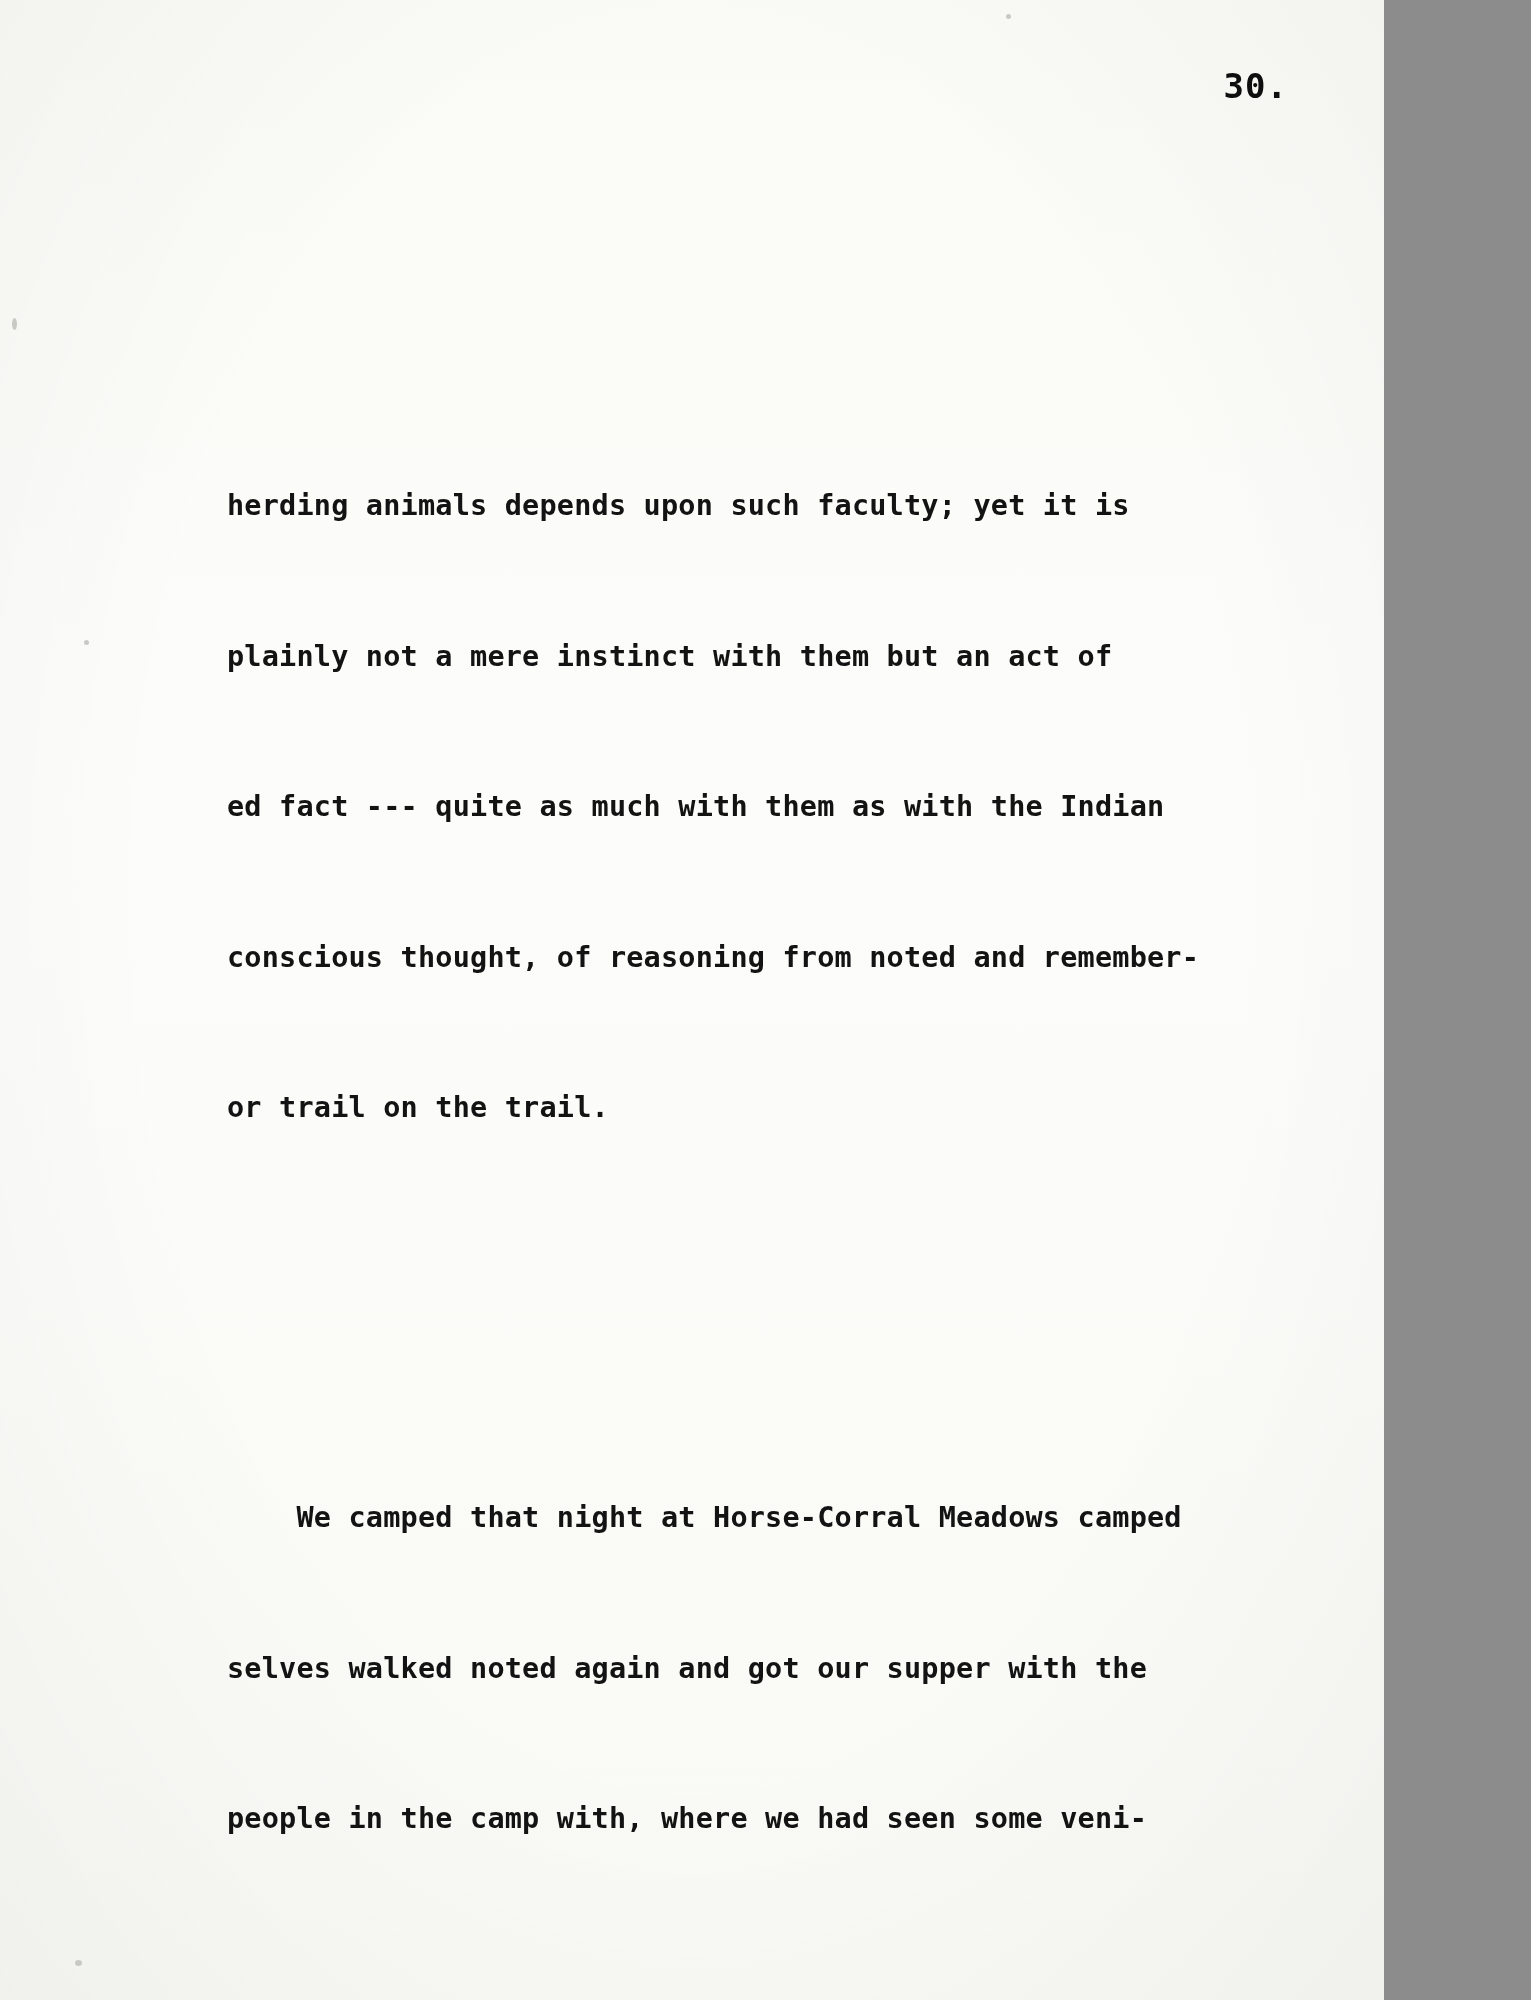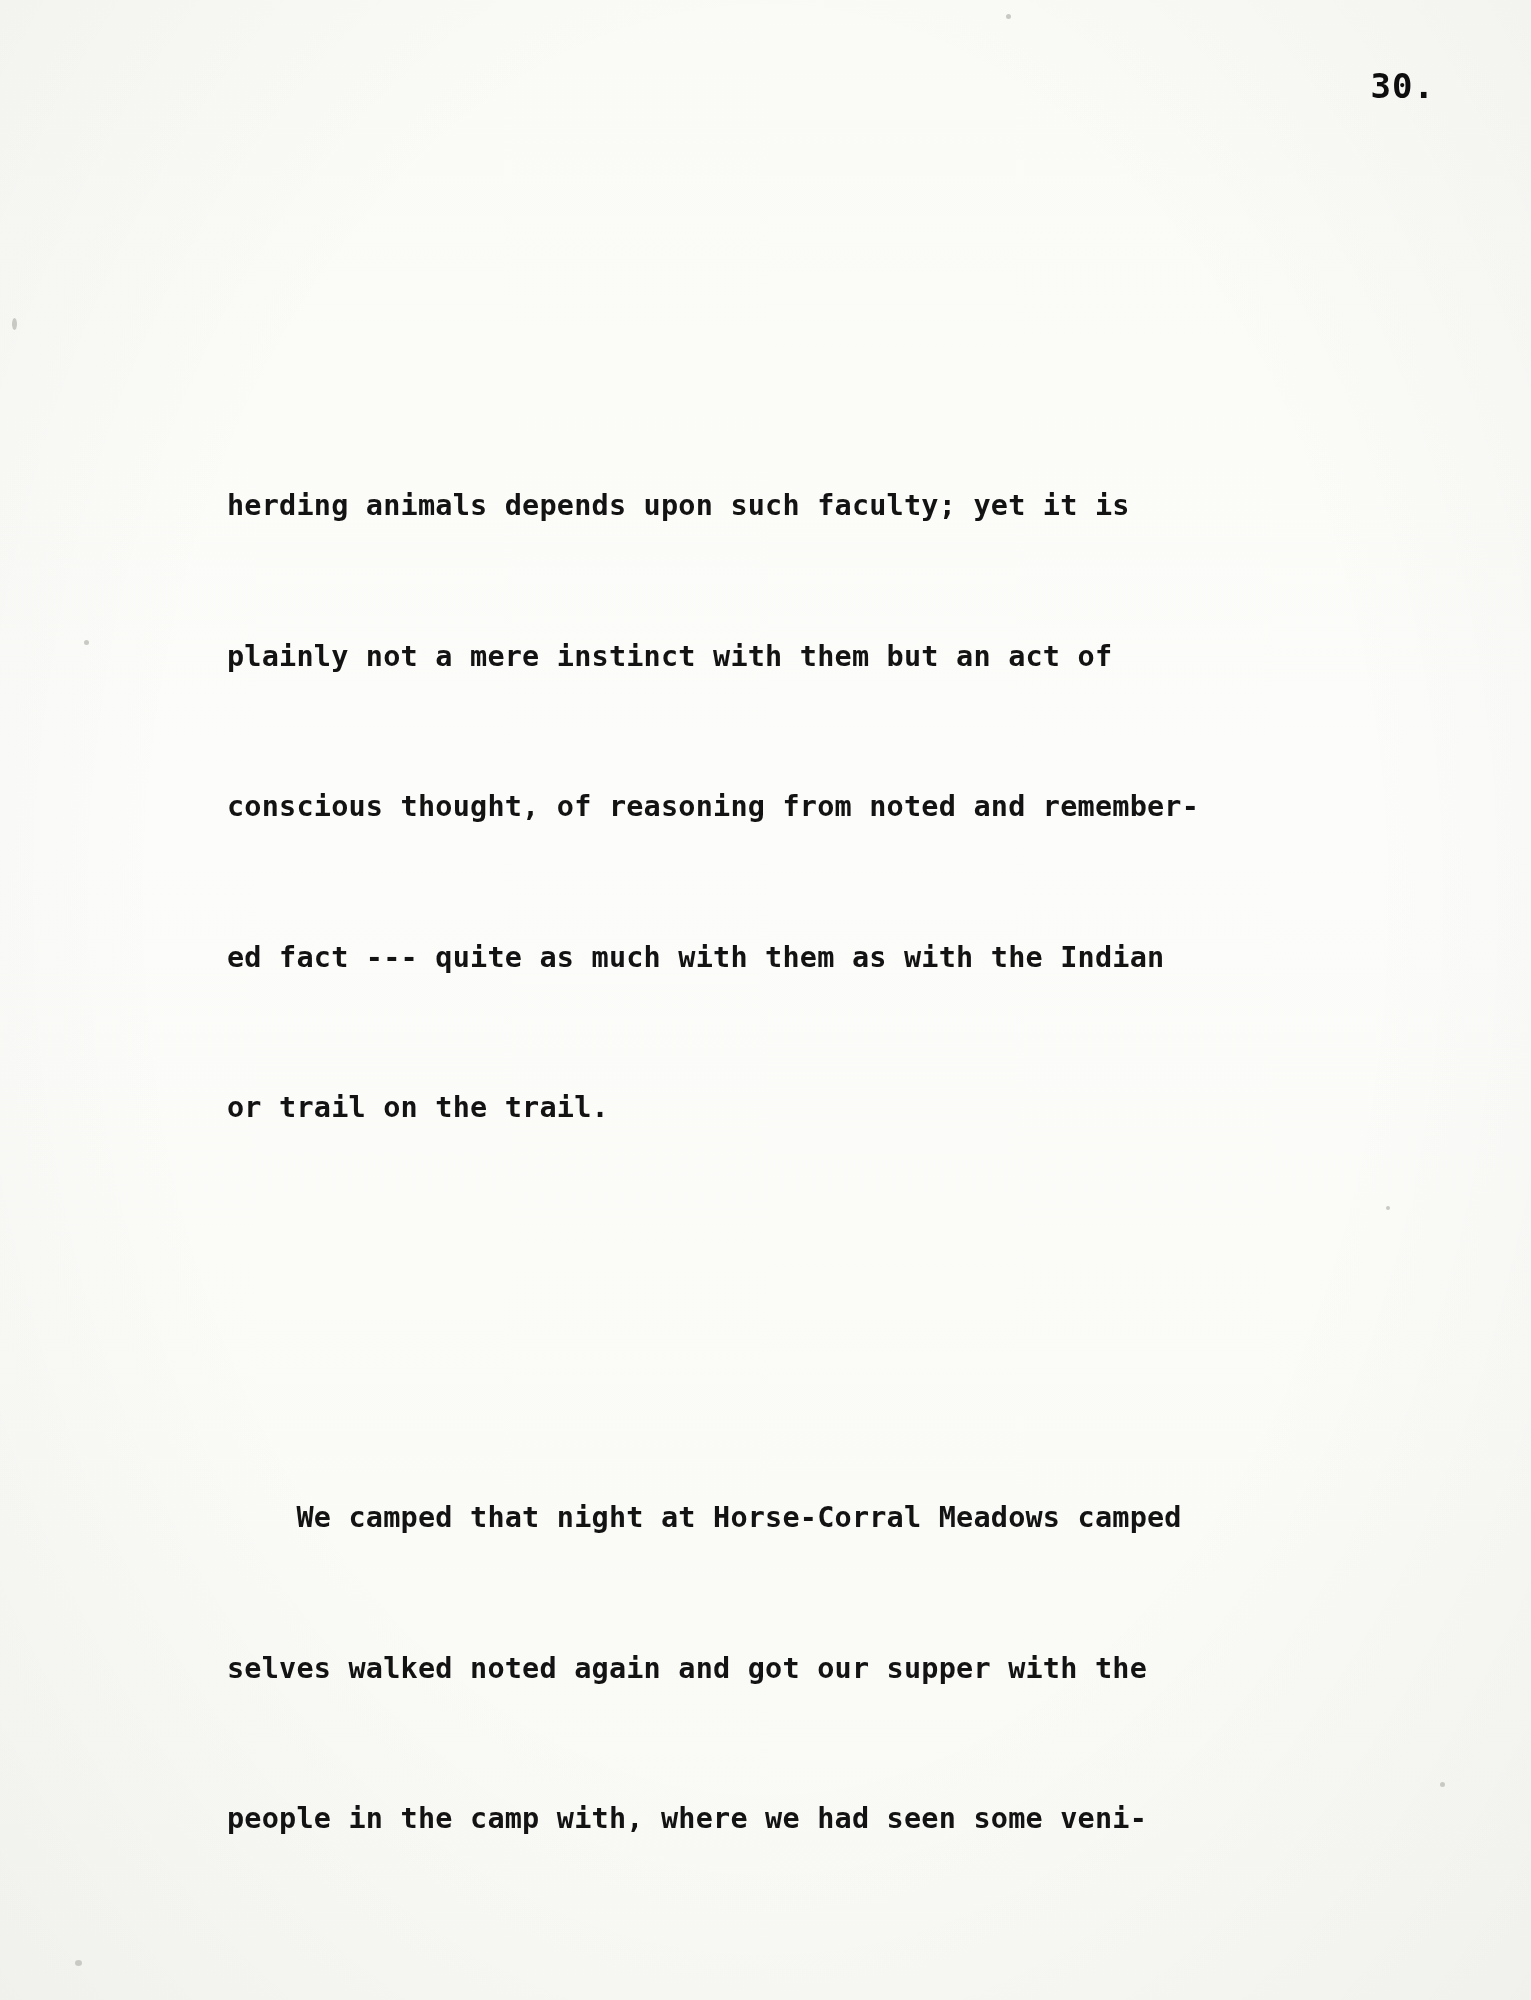--- a/index.html
+++ b/index.html
@@ -2,21 +2,21 @@
 <html><head>
 <meta charset="utf-8">
 <style>
   html, body {
     margin: 0;
     padding: 0;
     background: #8c8c8c;
   }
   .page {
     position: relative;
-    width: 1531px;
+    width: 1384px;
     height: 2000px;
     background: #fbfbf9;
     overflow: hidden;
     box-sizing: border-box;
   }
   
   .paper-grain {
     position: absolute;
     inset: 0;
     pointer-events: none;
@@ -81,22 +81,22 @@
   <div class="speck" style="left:1386px;top:1206px; width:4px;  height:4px;"></div>
   <div class="speck" style="left:1440px;top:1782px; width:5px;  height:5px;"></div>
 
   <div class="page-number">30.</div>
 
   <div class="body-text">
 
     <p class="para">
       <span class="line">herding animals depends upon such faculty; yet it is</span>
       <span class="line">plainly not a mere instinct with them but an act of</span>
+      <span class="line">ed fact --- quite as much with them as with the Indian</span>
       <span class="line">conscious thought, of reasoning from noted and remember-</span>
-      <span class="line">ed fact --- quite as much with them as with the Indian</span>
       <span class="line">or trail on the trail.</span>
     </p>
 
     <p class="para">
       <span class="line">    We camped that night at Horse-Corral Meadows camped</span>
       <span class="line">selves walked noted again and got our supper with the</span>
       <span class="line">people in the camp with, where we had seen some veni-</span>
       
       
       

